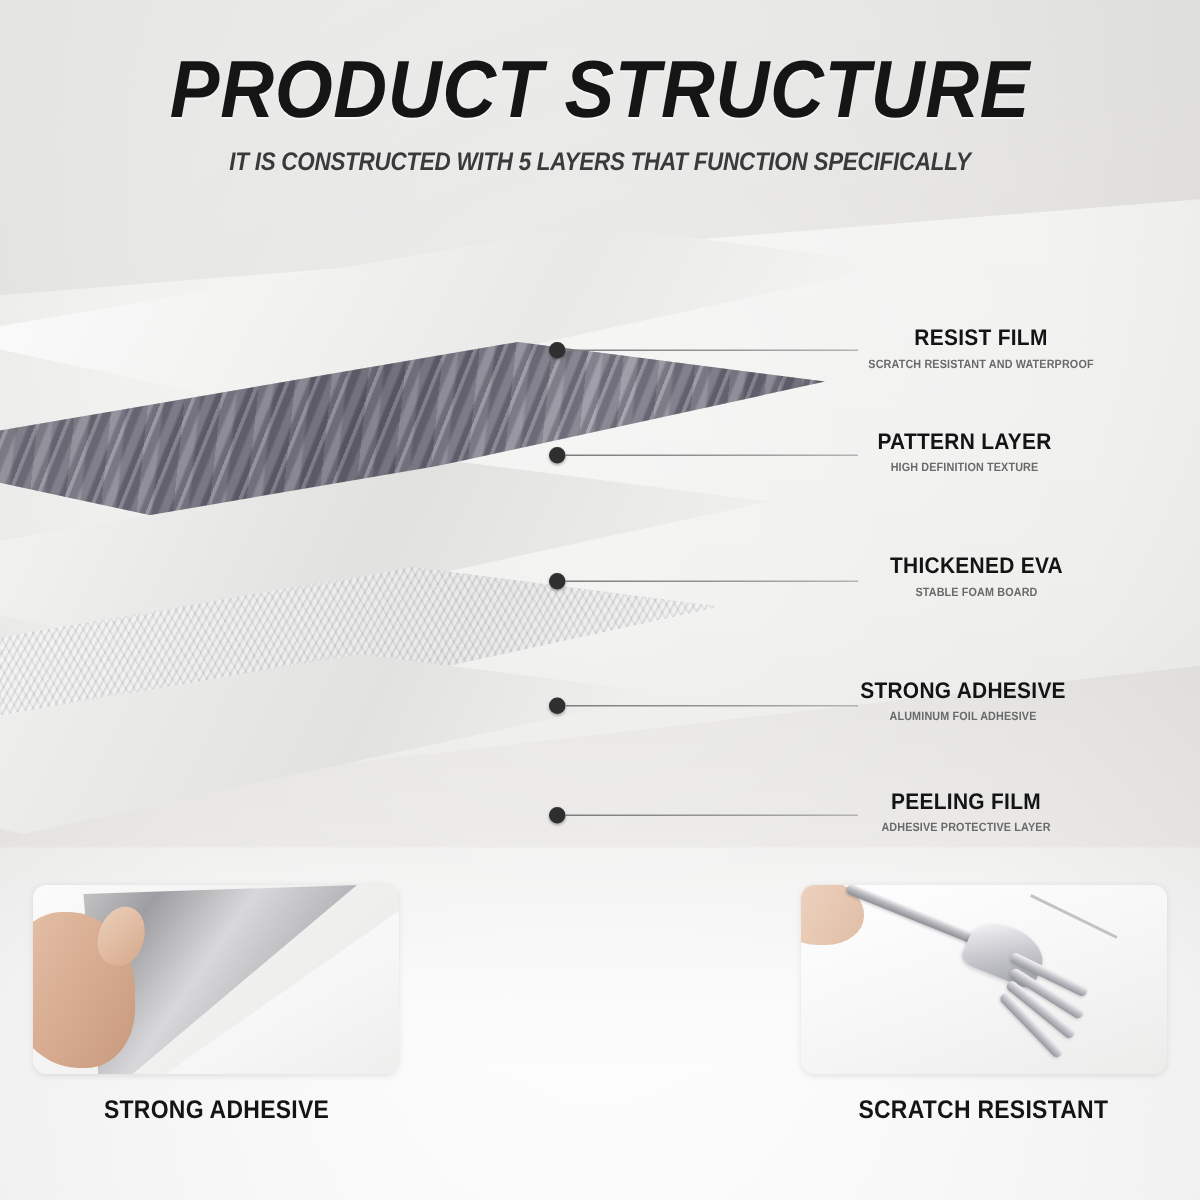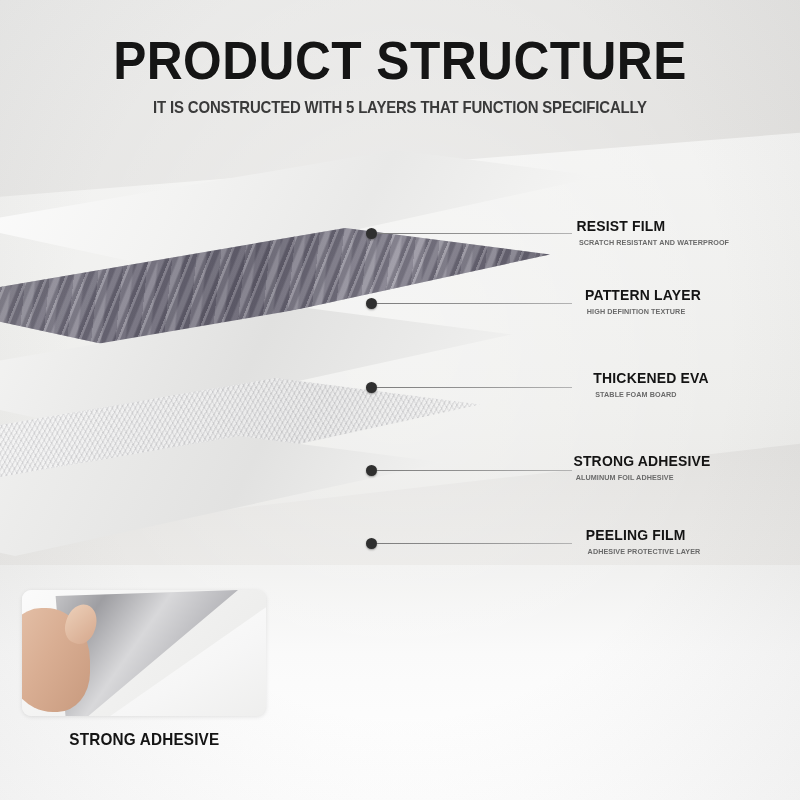--- a/index.html
+++ b/index.html
@@ -55,20 +55,21 @@
     pointer-events: none;
   }
 
   
   .header {
     position: absolute;
     left: 0; right: 0;
     top: 32px;
     text-align: center;
     z-index: 20;
+    font-style: italic;
   }
   .title {
     font-family: "Liberation Sans Narrow", "Liberation Sans", sans-serif;
     font-size: 54px;
     font-weight: 700;
     letter-spacing: 0.5px;
     color: #151515;
     transform: scaleX(0.92);
     line-height: 1.04;
     text-shadow: 0 1px 0 rgba(255,255,255,.5);
@@ -174,20 +175,21 @@
     background: #2f2f2f;
     box-shadow: 0 1px 2px rgba(0,0,0,.35);
   }
   .leader {
     position: absolute;
     height: 1.4px;
     background: linear-gradient(90deg, #7d7d7d 0%, #9a9a9a 60%, #b4b4b4 100%);
   }
   .callout-text {
     position: absolute;
+    text-align: center;
     white-space: nowrap;
     transform: translateX(-50%);
   }
   .callout-title {
     font-family: "Liberation Sans Narrow", "Liberation Sans", sans-serif;
     font-size: 15px;
     font-weight: 700;
     color: #141414;
     letter-spacing: 0.2px;
     transform: scaleX(0.93);
@@ -430,17 +432,31 @@
       <div class="thumb">
         <div class="t1-bg"></div>
         <div class="t1-white"></div>
         <div class="t1-peel"></div>
         <div class="t1-hand"></div>
         <div class="t1-thumbtip"></div>
       </div>
       <div class="feature-label">STRONG ADHESIVE</div>
     </div>
 
+    <div class="feature">
+      <div class="thumb">
+        <div class="t2-bg"></div>
+        <div class="t2-hand"></div>
+        <div class="t2-handle"></div>
+        <div class="t2-head"></div>
+        <div class="t2-tine" style="left:140px; top:44px; transform:rotate(26deg)"></div>
+        <div class="t2-tine" style="left:140px; top:54px; transform:rotate(32deg)"></div>
+        <div class="t2-tine" style="left:138px; top:62px; transform:rotate(39deg)"></div>
+        <div class="t2-tine" style="left:134px; top:70px; transform:rotate(46deg)"></div>
+        <div class="t2-scratch"></div>
+      </div>
+      <div class="feature-label">SCRATCH RESISTANT</div>
+    </div>
 
 
   </div>
 
 </div>
 
 </body></html>

